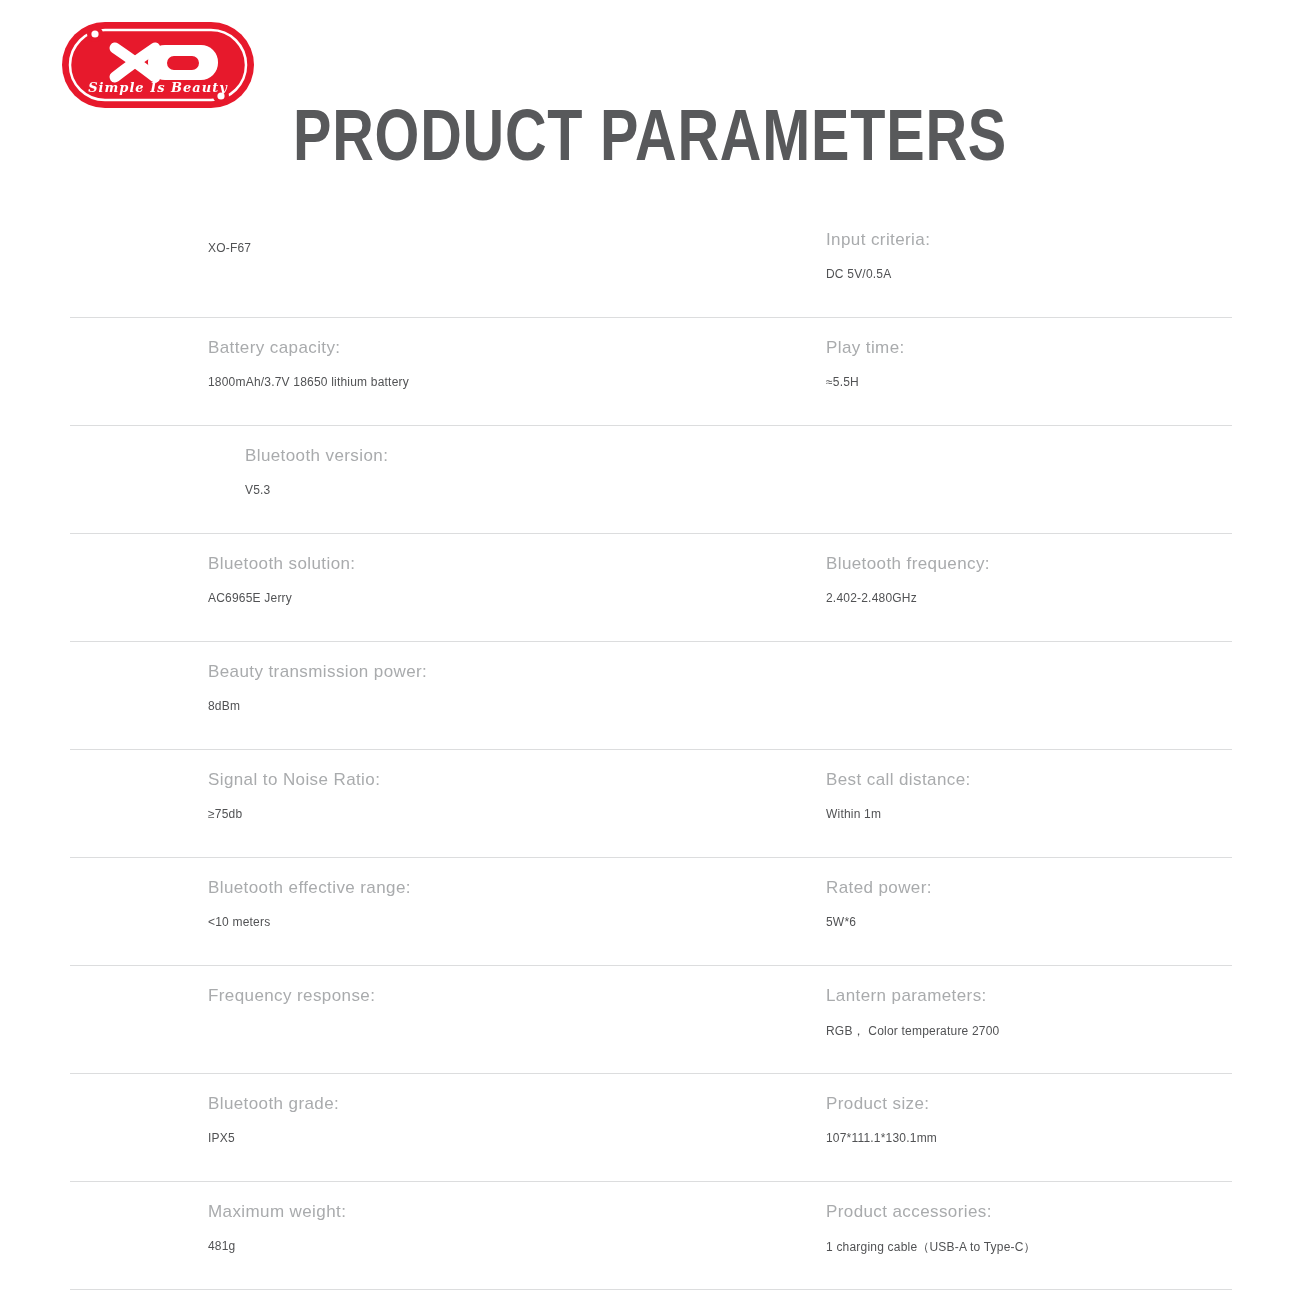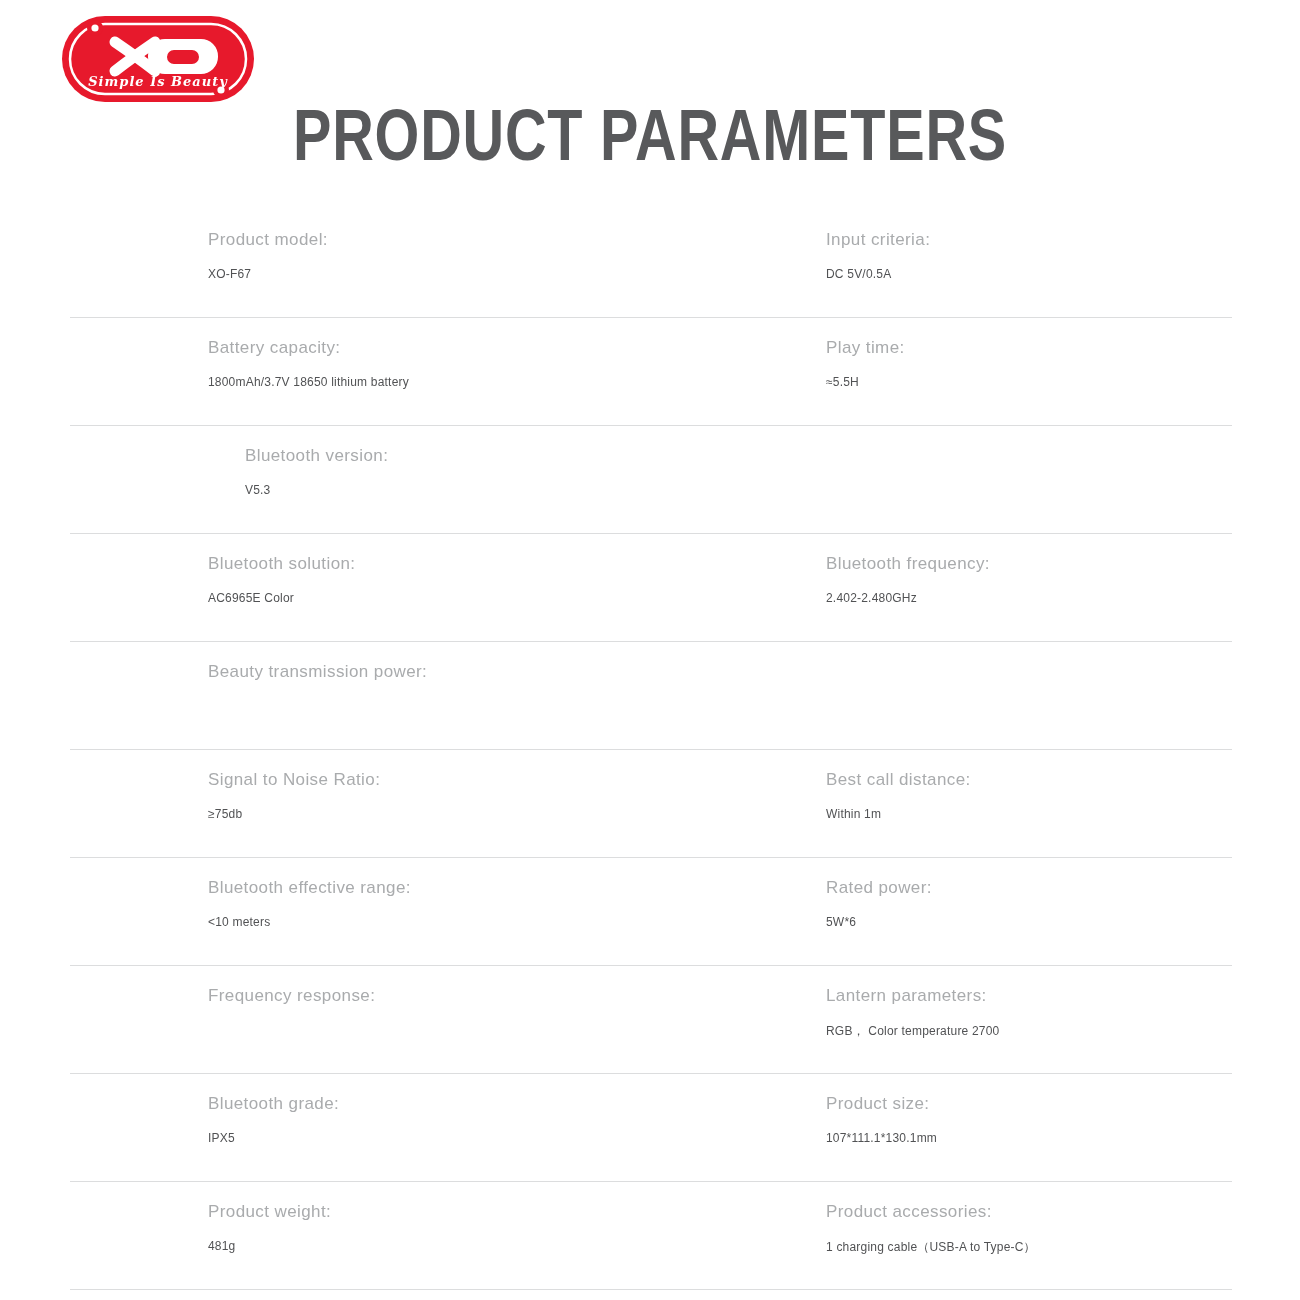--- a/index.html
+++ b/index.html
@@ -4,21 +4,21 @@
 <style>
   html,body{margin:0;padding:0;}
   .page{
     position:relative;
     width:1300px;height:1300px;
     background:#ffffff;
     font-family:"Liberation Sans",sans-serif;
     overflow:hidden;
   }
   
-  .logo{position:absolute;left:62px;top:16px;width:192px;height:86px;}
+  .logo{position:absolute;left:62px;top:22px;width:192px;height:86px;}
   
   .title{
     position:absolute;top:94px;left:0;width:100%;
     margin:0;text-align:center;
     font-size:72px;font-weight:bold;color:#58595b;
     letter-spacing:1px;white-space:nowrap;
     transform:scaleX(0.8);transform-origin:50% 50%;
   }
   
   .table{position:absolute;top:210px;left:70px;width:1162px;}
@@ -69,21 +69,20 @@
       <text x="96" y="70" text-anchor="middle" fill="#ffffff" font-family="DejaVu Serif, serif" font-style="italic" font-weight="bold" font-size="13" letter-spacing="1">Simple Is Beauty</text>
     </svg>
   </div>
 
   <h1 class="title">PRODUCT PARAMETERS</h1>
 
   <div class="table">
 
     <div class="row">
       <div class="cell left">
-        <p class="label">Product model:</p>
         <p class="value">XO-F67</p>
       </div>
       <div class="cell right">
         <p class="label">Input criteria:</p>
         <p class="value">DC 5V/0.5A</p>
       </div>
     </div>
 
     <div class="row">
       <div class="cell left">
@@ -99,31 +98,32 @@
     <div class="row">
       <div class="cell right">
         <p class="label">Bluetooth version:</p>
         <p class="value">V5.3</p>
       </div>
     </div>
 
     <div class="row">
       <div class="cell left">
         <p class="label">Bluetooth solution:</p>
-        <p class="value">AC6965E Color</p>
+        <p class="value">AC6965E Jerry</p>
       </div>
       <div class="cell right">
         <p class="label">Bluetooth frequency:</p>
         <p class="value">2.402-2.480GHz</p>
       </div>
     </div>
 
     <div class="row">
       <div class="cell left">
         <p class="label">Beauty transmission power:</p>
+        <p class="value">8dBm</p>
       </div>
     </div>
 
     <div class="row">
       <div class="cell left">
         <p class="label">Signal to Noise Ratio:</p>
         <p class="value">≥75db</p>
       </div>
       <div class="cell right">
         <p class="label">Best call distance:</p>
@@ -158,21 +158,21 @@
         <p class="value">IPX5</p>
       </div>
       <div class="cell right">
         <p class="label">Product size:</p>
         <p class="value">107*111.1*130.1mm</p>
       </div>
     </div>
 
     <div class="row">
       <div class="cell left">
-        <p class="label">Product weight:</p>
+        <p class="label">Maximum weight:</p>
         <p class="value">481g</p>
       </div>
       <div class="cell right">
         <p class="label">Product accessories:</p>
         <p class="value">1 charging cable（USB-A to Type-C）</p>
       </div>
     </div>
 
   </div>
 </div>

